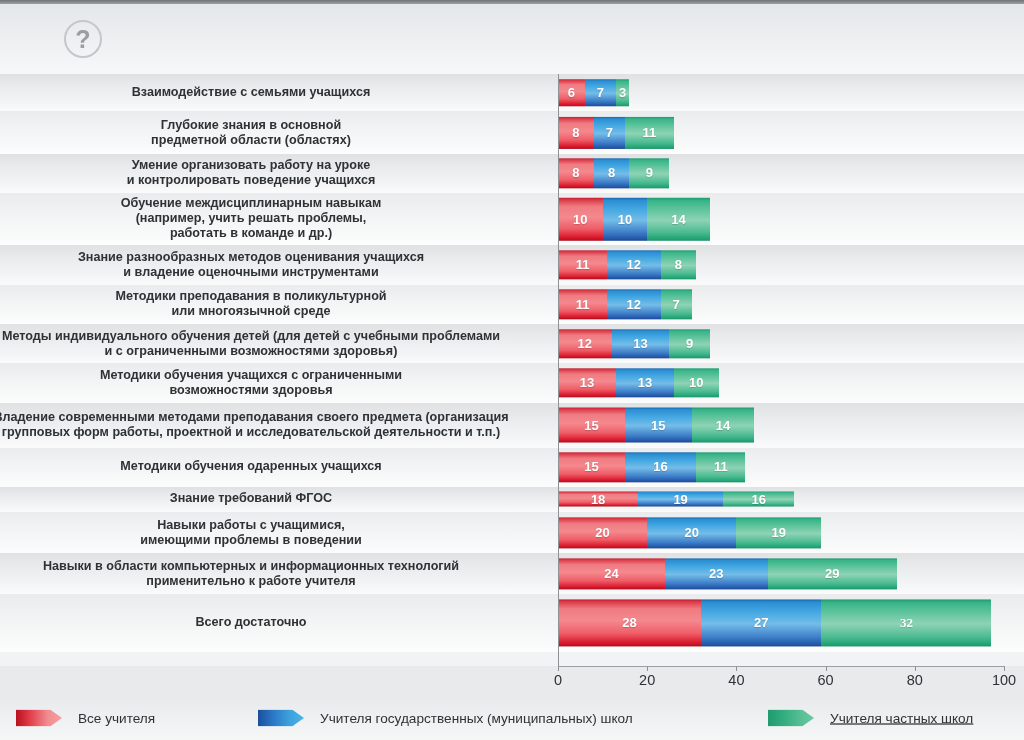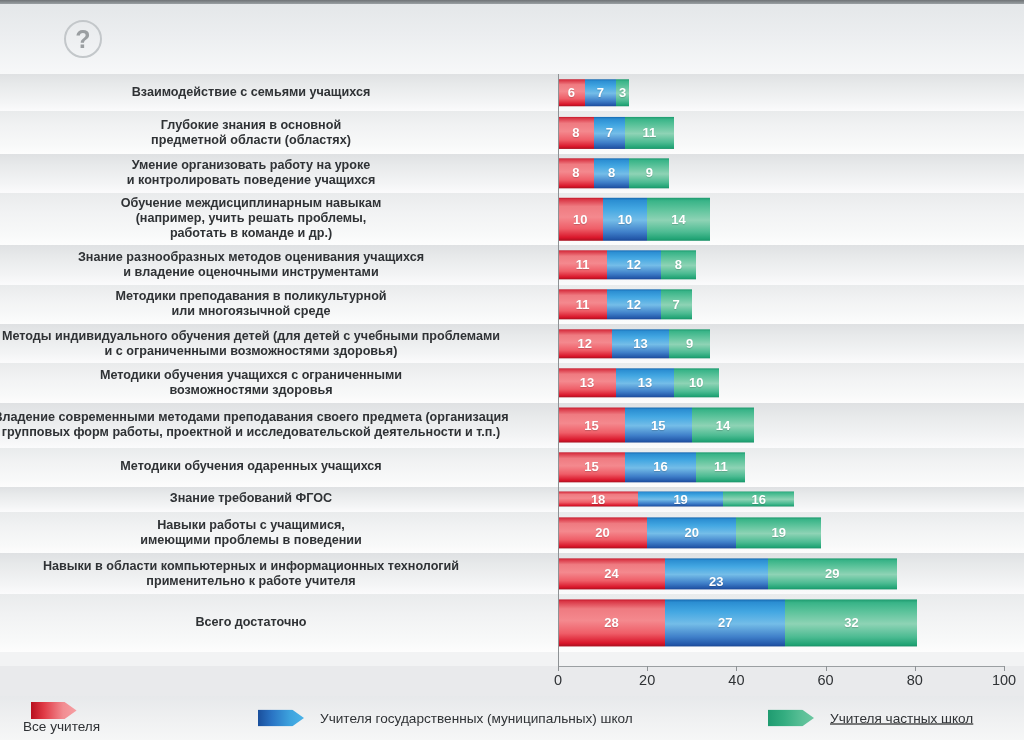--- a/index.html
+++ b/index.html
@@ -355,40 +355,40 @@
           </div>
         </div>
         <div class="row" style="height: 41.2152px;">
           <div class="row-label">Навыки в области компьютерных и информационных технологий
 применительно к работе учителя</div>
           <div class="plot">
             <div class="bar-track">
               <div class="seg s0" style="width: 107.04px;">
                 <span>24</span>
               </div>
-              <div class="seg s1" style="width: 102.58px; align-items: flex-end;">
+              <div class="seg s1" style="width: 102.58px;">
                 <span>23</span>
               </div>
               <div class="seg s2" style="width: 129.34px;">
                 <span>29</span>
               </div>
             </div>
           </div>
         </div>
         <div class="row alt" style="height: 57.1392px;">
           <div class="row-label">Всего достаточно</div>
           <div class="plot">
             <div class="bar-track">
-              <div class="seg s0" style="width: 107px;">
+              <div class="seg s0" style="width: 143px;">
                 <span>28</span>
               </div>
               <div class="seg s1" style="width: 120.42px;">
                 <span>27</span>
               </div>
-              <div class="seg s2" style="width: 132px;">
+              <div class="seg s2" style="width: 170px; font-family: Liberation Serif, serif;">
                 <span>32</span>
               </div>
             </div>
           </div>
         </div>
       </div>
   </div>
 
   <div class="axis">
     <div class="axis-line"></div>
@@ -403,21 +403,21 @@
         <div class="tick" style="left: 825.6px;"></div>
         <div class="ticklabel" style="left: 825.6px;">60</div>
         <div class="tick" style="left: 914.8px;"></div>
         <div class="ticklabel" style="left: 914.8px;">80</div>
         <div class="tick" style="left: 1004px;"></div>
         <div class="ticklabel" style="left: 1004px;">100</div>
       </div>
   </div>
 
   <div class="legend">
-    <div class="legend-item" style="left:7px;flex-direction:column;">
+    <div class="legend-item" style="left:16px;">
       <div class="legend-swatch c0"></div>
       <div class="legend-label">Все учителя</div>
     </div>
     <div class="legend-item" style="left:258px;">
       <div class="legend-swatch c1"></div>
       <div class="legend-label">Учителя государственных (муниципальных) школ</div>
     </div>
     <div class="legend-item" style="left:768px;text-decoration:underline;">
       <div class="legend-swatch c2"></div>
       <div class="legend-label">Учителя частных школ</div>

